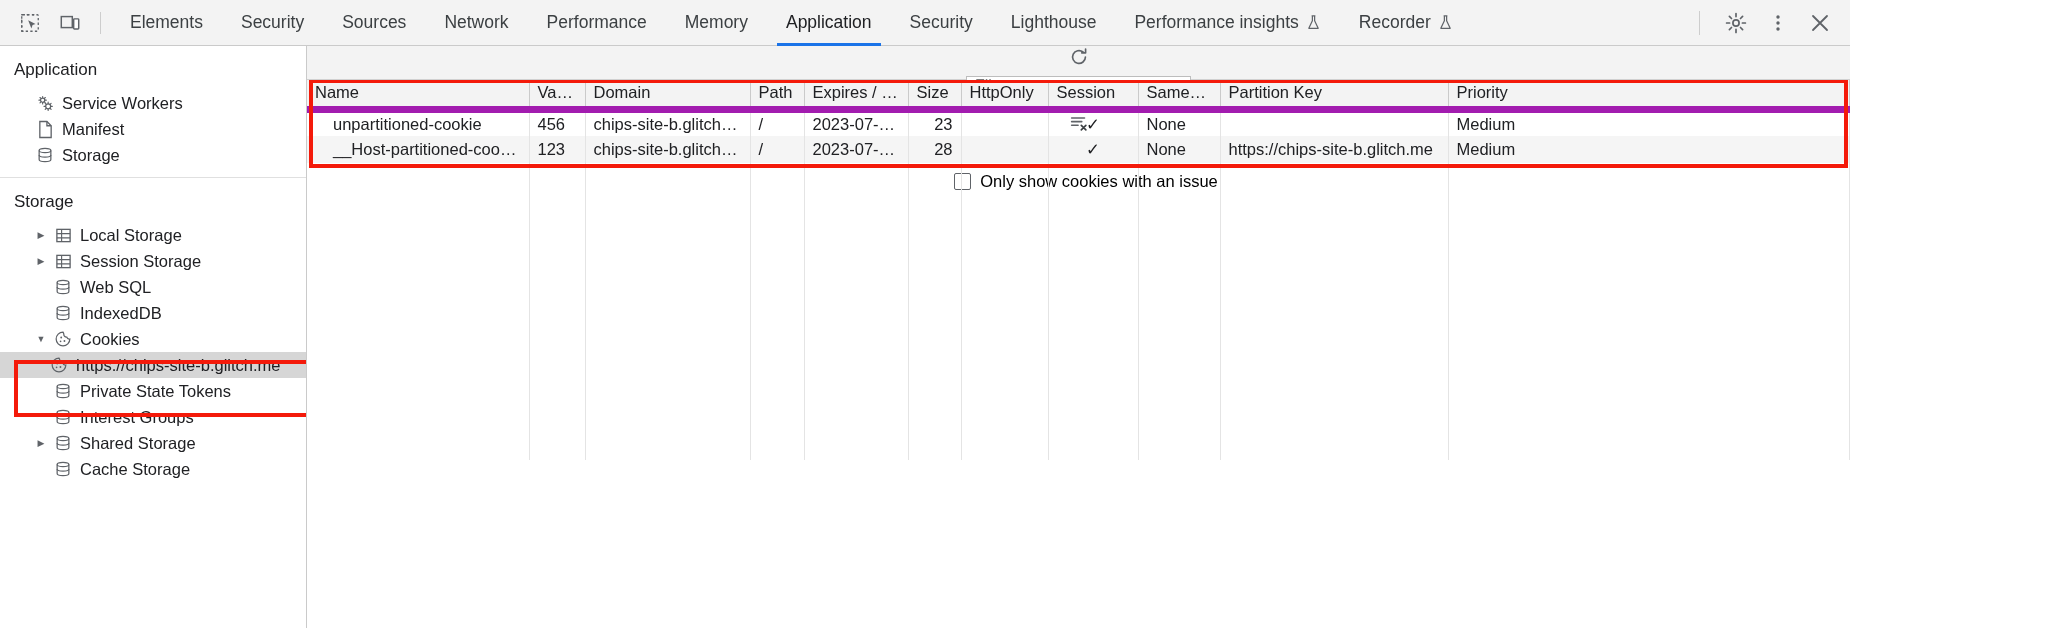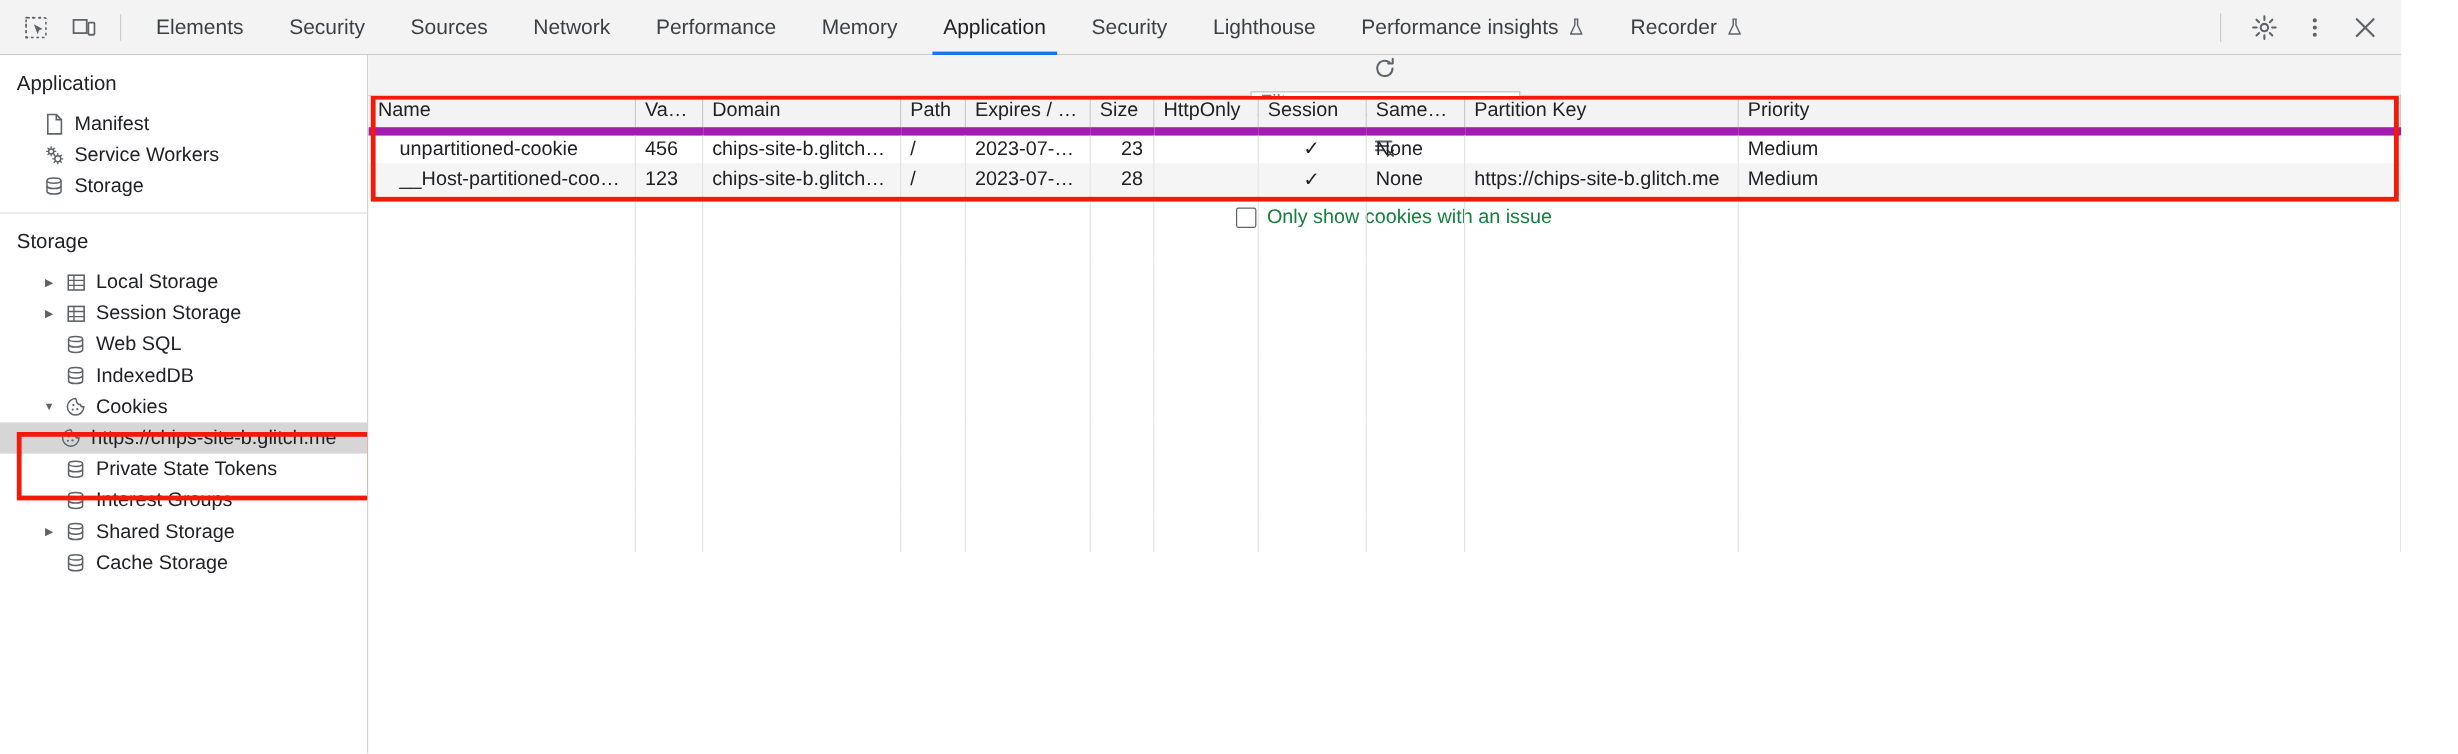--- a/index.html
+++ b/index.html
@@ -2,21 +2,21 @@
 <html><head>
 <meta charset="utf-8">
 <style>
   * { box-sizing: border-box; margin: 0; padding: 0; }
   html, body {
     width: 2048px; height: 628px;
     font-family: "Liberation Sans", sans-serif;
     background: #ffffff;
     overflow: hidden;
   }
-  .app { position: relative; width: 2001px; height: 628px; display: flex; flex-direction: column; }
+  .app { position: relative; width: 1850px; height: 628px; display: flex; flex-direction: column; }
 
   
   .tabbar {
     height: 46px; min-height: 46px;
     background: #f3f3f3;
     border-bottom: 1px solid #cacaca;
     display: flex; align-items: center;
     padding: 0 10px;
   }
   .tb-icon-btn {
@@ -109,21 +109,21 @@
     font-size: 16px; color: #202124;
     padding: 0 8px;
     font-family: "Liberation Sans", sans-serif;
     outline: none;
     max-width: 1000px;
   }
   .fb-input::placeholder { color: #7a7a7a; }
   .fb-vsep { width: 1px; height: 20px; background: #c9c9c9; margin: 0 4px; }
   .fb-check {
     display: flex; align-items: center; gap: 9px;
-    font-size: 16.5px; color: #15803d;
+    font-size: 16.5px; color: #000000;
     white-space: nowrap;
     margin-left: 15px;
   }
   .cbox {
     width: 17px; height: 17px;
     border: 1.6px solid #5f6368; border-radius: 2px;
     background: #fff;
   }
 
   
@@ -260,38 +260,38 @@
 
   <div class="body">
 
     <div class="sidebar">
 
       <div class="sb-section">
         <div class="sb-title">Application</div>
 
         <div class="sb-item indent-1">
           <span class="sb-ico">
-            <svg width="17" height="19" viewBox="0 0 18 20" fill="none">
-              <path d="M3 1.5h7.5L15 6v12.5H3z" stroke="#5f6368" stroke-width="1.4" fill="#fff"></path>
-              <path d="M10.5 1.5V6H15" stroke="#5f6368" stroke-width="1.4" fill="none"></path>
-            </svg>
-          </span>
-          <span class="sb-label">Manifest</span>
-        </div>
-
-        <div class="sb-item indent-1">
-          <span class="sb-ico">
             <svg width="19" height="19" viewBox="0 0 20 20" fill="none">
               <circle cx="7" cy="6.5" r="2.2" stroke="#5f6368" stroke-width="1.3"></circle>
               <path d="M7 2.6v1.4M7 9v1.4M10.9 6.5H9.5M4.5 6.5H3.1M9.8 3.7l-1 1M5.2 8.3l-1 1M9.8 9.3l-1-1M5.2 4.7l-1-1" stroke="#5f6368" stroke-width="1.2" stroke-linecap="round"></path>
               <circle cx="12.8" cy="13" r="2.6" stroke="#5f6368" stroke-width="1.3"></circle>
               <path d="M12.8 8.6v1.6M12.8 15.8v1.6M17.2 13h-1.6M10 13H8.4M15.9 9.9l-1.1 1.1M10.8 15l-1.1 1.1M15.9 16.1l-1.1-1.1M10.8 11l-1.1-1.1" stroke="#5f6368" stroke-width="1.2" stroke-linecap="round"></path>
             </svg>
           </span>
           <span class="sb-label">Service Workers</span>
+        </div>
+
+        <div class="sb-item indent-1">
+          <span class="sb-ico">
+            <svg width="17" height="19" viewBox="0 0 18 20" fill="none">
+              <path d="M3 1.5h7.5L15 6v12.5H3z" stroke="#5f6368" stroke-width="1.4" fill="#fff"></path>
+              <path d="M10.5 1.5V6H15" stroke="#5f6368" stroke-width="1.4" fill="none"></path>
+            </svg>
+          </span>
+          <span class="sb-label">Manifest</span>
         </div>
 
         <div class="sb-item indent-1">
           <span class="sb-ico">
             <svg width="18" height="18" viewBox="0 0 20 20" fill="none">
               <ellipse cx="10" cy="5" rx="6.5" ry="2.4" stroke="#5f6368" stroke-width="1.4"></ellipse>
               <path d="M3.5 5v10c0 1.3 2.9 2.4 6.5 2.4s6.5-1.1 6.5-2.4V5" stroke="#5f6368" stroke-width="1.4"></path>
               <path d="M3.5 10c0 1.3 2.9 2.4 6.5 2.4s6.5-1.1 6.5-2.4" stroke="#5f6368" stroke-width="1.4"></path>
             </svg>
           </span>

